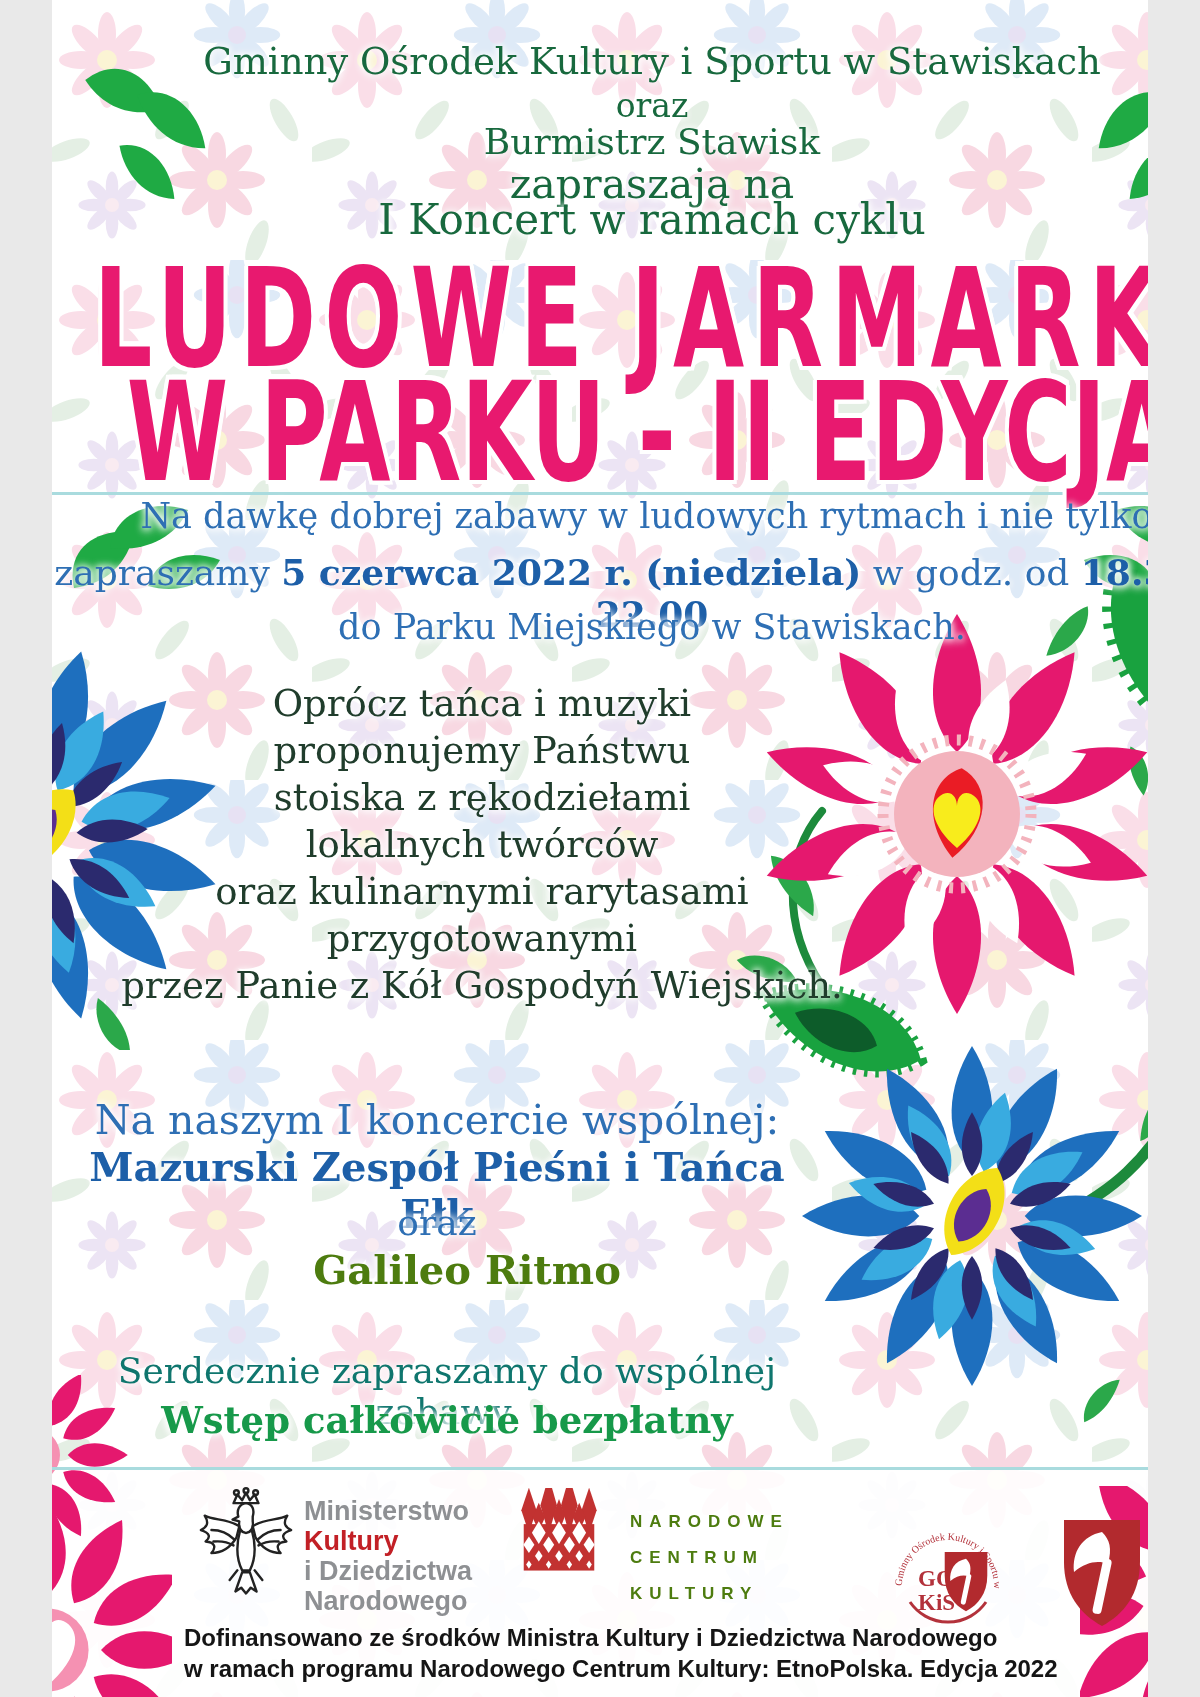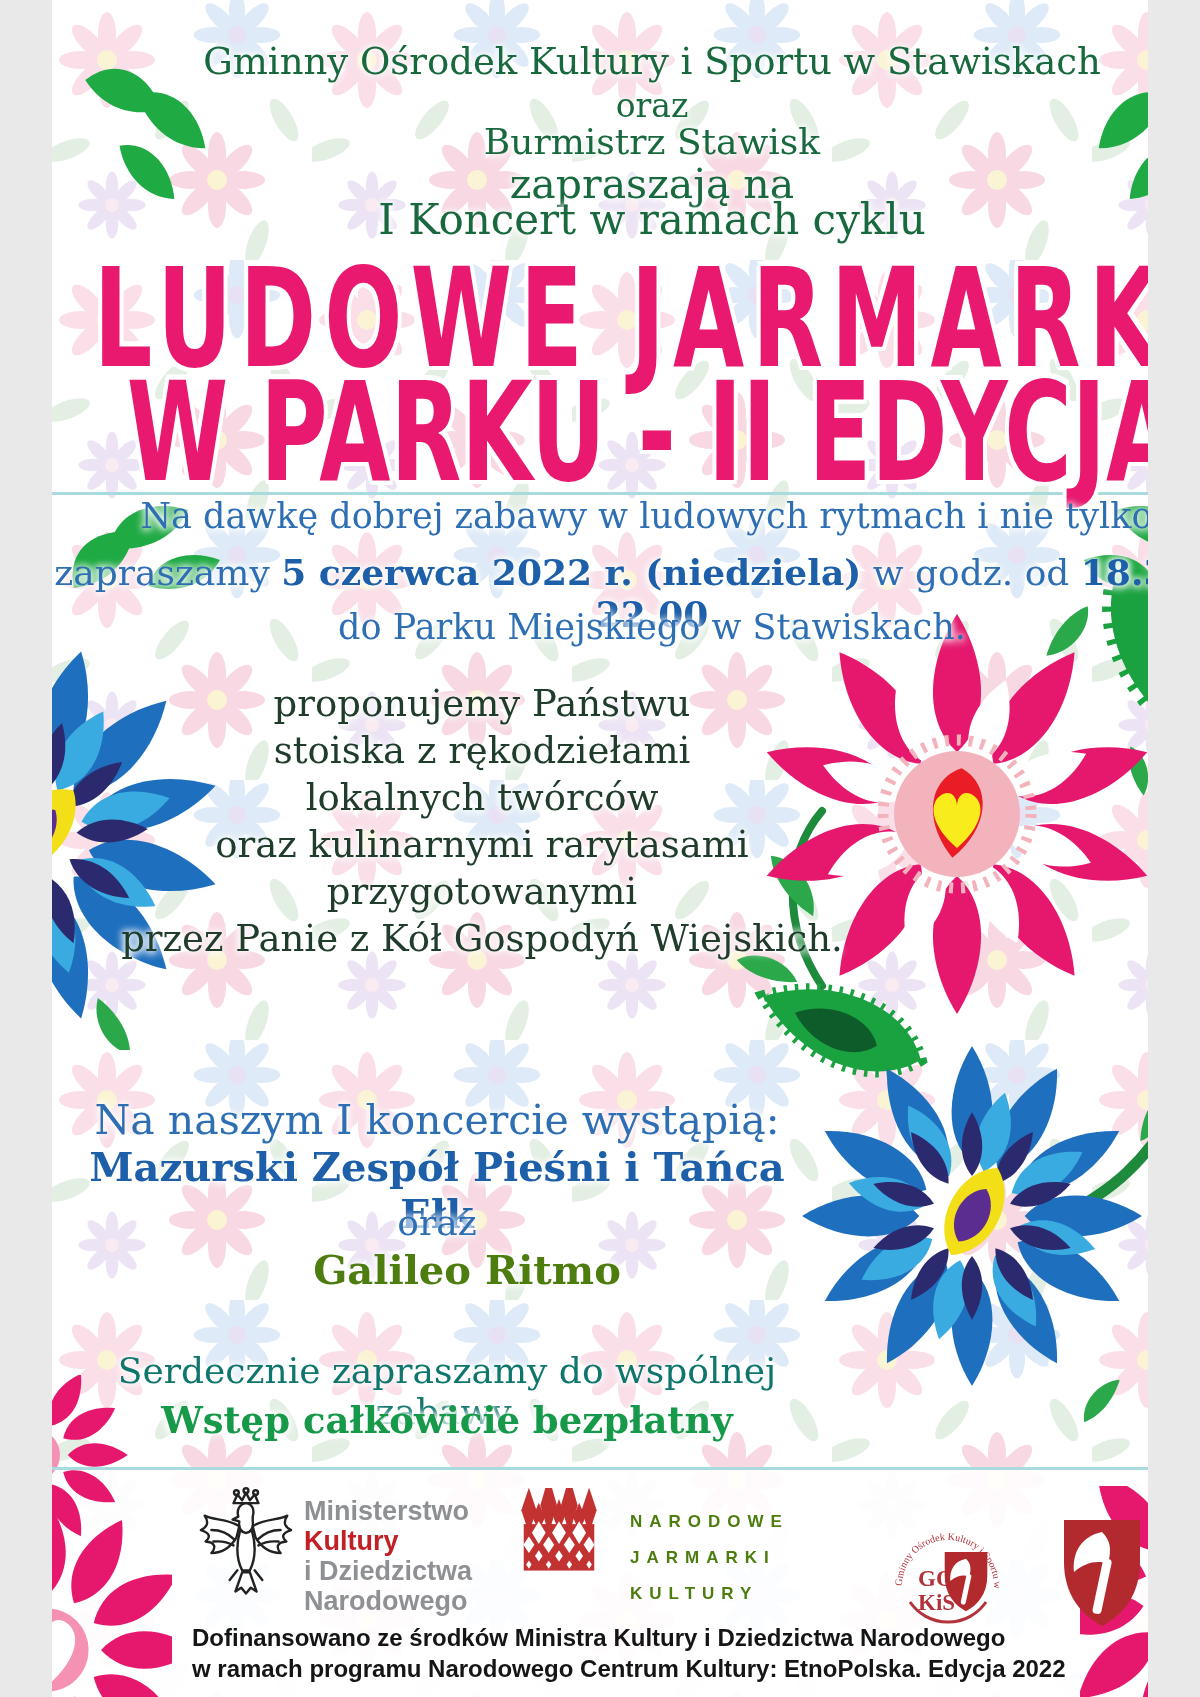--- a/index.html
+++ b/index.html
@@ -46,21 +46,21 @@
   
   .vblk{left:0;width:790px;text-align:center;}
   .v1{top:1350px;font-size:36px;color:#0f766e;}
   .v2{top:1398px;font-size:37px;font-weight:bold;color:#17994a;}
   
   .sans{font-family:"Liberation Sans",sans-serif;}
   .ministry{left:252px;top:1496px;font-weight:bold;font-size:27px;line-height:30px;}
   .m-gray{color:#8e9093;} .m-red{color:#c22026;}
   .nck-text{left:578px;top:1504px;font-weight:bold;font-size:17px;
             letter-spacing:7px;line-height:36px;color:#4d7c0f;}
-  .funding{left:132px;top:1622px;font-weight:bold;font-size:24px;line-height:31px;color:#151515;margin-left:8px;}
+  .funding{left:132px;top:1622px;font-weight:bold;font-size:24px;line-height:31px;color:#151515;}
   
   .sp-tl{left:28px;top:70px;transform:rotate(64deg);}
   .sp-tr{left:1022px;top:70px;transform:scaleX(-1) rotate(64deg);}
   .sp-ml{left:18px;top:490px;}
   .sp-mr{left:1032px;top:490px;transform:scaleX(-1);}
 </style>
 </head>
 <body>
 
 <div class="page">
@@ -290,29 +290,30 @@
   <div class="txt ctr title t1">LUDOWE JARMARKI</div>
   <div class="txt ctr title t2">W PARKU - II EDYCJA</div>
 
   <div class="divider d1"></div>
 
   <div class="txt ctr halo iblue i1">Na dawkę dobrej zabawy w ludowych rytmach i nie tylko,</div>
   <div class="txt ctr halo iblue i2"><span>zapraszamy </span><b class="bblue">5 czerwca 2022 r. (niedziela)</b><span> w godz. od </span><b class="bblue">18.30</b><span> do </span><b class="bblue">22.00</b></div>
   <div class="txt ctr halo iblue i3">do Parku Miejskiego w Stawiskach.</div>
 
   <div class="txt halo bodyblock">
+    <div>Oprócz tańca i muzyki</div>
     <div>proponujemy Państwu</div>
     <div>stoiska z rękodziełami</div>
     <div>lokalnych twórców</div>
     <div>oraz kulinarnymi rarytasami</div>
     <div>przygotowanymi</div>
     <div>przez Panie z Kół Gospodyń Wiejskich.</div>
   </div>
 
-  <div class="txt pblk halo p1">Na naszym I koncercie wystąpią:</div>
+  <div class="txt pblk halo p1">Na naszym I koncercie wspólnej:</div>
   <div class="txt pblk halo p2">Mazurski Zespół Pieśni i Tańca Ełk</div>
   <div class="txt pblk halo p3">oraz</div>
   <div class="txt pblk halo p4">Galileo Ritmo</div>
 
   <div class="txt vblk halo v1">Serdecznie zapraszamy do wspólnej zabawy.</div>
   <div class="txt vblk halo v2">Wstęp całkowicie bezpłatny</div>
 
   <div class="divider d2"></div>
 
   <svg class="txt" style="left:146px;top:1480px" width="96" height="126" viewBox="0 0 100 115">
@@ -350,21 +351,21 @@
       <use href="#dia" transform="translate(68.5,79) scale(.55)"></use>
       <use href="#dia" transform="translate(10,89) scale(.4)"></use>
       <use href="#dia" transform="translate(33,89) scale(.4)"></use>
       <use href="#dia" transform="translate(57,89) scale(.4)"></use>
       <use href="#dia" transform="translate(80,89) scale(.4)"></use>
     </g>
   </svg>
 
   <div class="txt nck-text sans">
     <div>NARODOWE</div>
-    <div>JARMARKI</div>
+    <div>CENTRUM</div>
     <div>KULTURY</div>
   </div>
 
   <svg class="txt" style="left:836px;top:1514px" width="120" height="120" viewBox="0 0 120 120">
     <path id="gring" d="M 14 72 A 46 46 0 1 1 106 72" fill="none"></path>
     <text font-size="10" fill="#b3323b" font-family="Liberation Serif, serif"><textPath href="#gring">Gminny Ośrodek Kultury i Sportu w Stawiskach</textPath></text>
     <path d="M 22 88 A 46 46 0 0 0 98 88" stroke="#b3323b" stroke-width="3" fill="none"></path>
     <text x="30" y="72" font-size="23" font-weight="bold" fill="#b3323b" font-family="Liberation Serif, serif">GO</text>
     <text x="30" y="96" font-size="23" font-weight="bold" fill="#b3323b" font-family="Liberation Serif, serif">KiS</text>
     <use href="#shieldaxe" transform="translate(78,66) scale(0.56)"></use>

